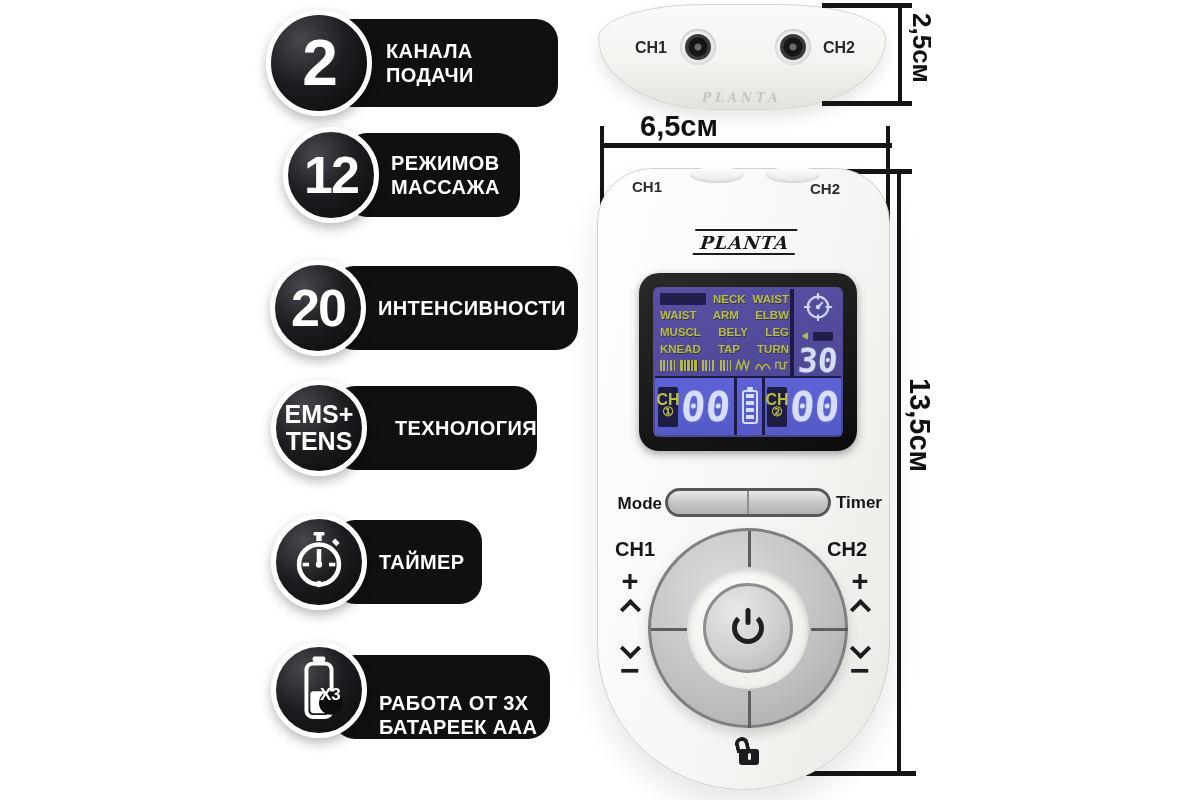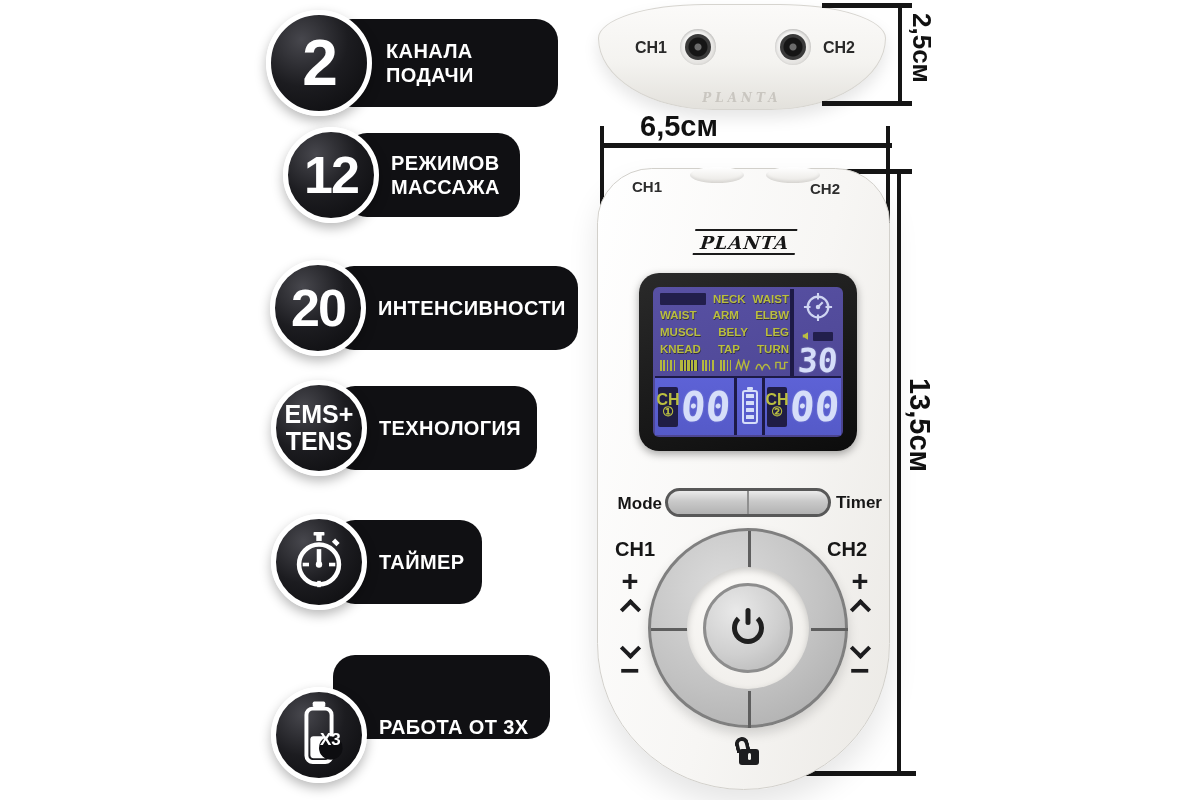--- a/index.html
+++ b/index.html
@@ -22,24 +22,24 @@
   .fnum-l  { font-size:52px; letter-spacing:-2px; }
   .fnum-2l { font-size:25px; line-height:27px; letter-spacing:0; }
 
   .f1 .fcircle { left:266px; top:10px;  width:106px; height:106px; }
   .f1 .fpill   { left:330px; top:19px;  width:228px; height:88px; padding-left:56px; }
   .f2 .fcircle { left:283px; top:127px; width:96px;  height:96px; }
   .f2 .fpill   { left:345px; top:133px; width:175px; height:84px; padding-left:46px; }
   .f3 .fcircle { left:270px; top:260px; width:96px;  height:96px; }
   .f3 .fpill   { left:332px; top:266px; width:246px; height:84px; padding-left:46px; }
   .f4 .fcircle { left:271px; top:380px; width:96px;  height:96px; }
-  .f4 .fpill   { left:333px; top:386px; width:204px; height:84px; padding-left:46px; }
+  .f4 .fpill   { left:333px; top:386px; width:204px; height:84px; padding-left:46px;align-items:flex-end; }
   .f5 .fcircle { left:271px; top:514px; width:96px;  height:96px; }
   .f5 .fpill   { left:333px; top:520px; width:149px; height:84px; padding-left:46px; }
-  .f6 .fcircle { left:271px; top:687px; width:96px;  height:96px; }
+  .f6 .fcircle { left:271px; top:642px; width:96px;  height:96px; }
   .f6 .fpill   { left:333px; top:655px; width:217px; height:84px; padding-left:46px;justify-content:flex-end; }
 
   .x3wrap { position:relative; }
   .x3badge { position:absolute; left:30px; top:30px; color:#fff; font-weight:bold; font-size:17px; }
 
   
   .dimline { position:absolute; background:#151515; }
   .dimtext { position:absolute; color:#111; font-weight:bold; }
   .dimtext.vert { writing-mode:vertical-rl; }
 
@@ -210,20 +210,21 @@
           <line x1="14" y1="37" x2="21" y2="37" stroke="#fff" stroke-width="4"></line>
           <line x1="43" y1="37" x2="50" y2="37" stroke="#fff" stroke-width="4"></line>
         </svg>
       </span>
     </div>
   </div>
 
   <div class="feat f6">
     <div class="fpill">
       <span>РАБОТА ОТ 3X</span>
+      <span>БАТАРЕЕК AAA</span>
     </div>
     <div class="fcircle">
       <span class="x3wrap">
         <svg width="58" height="66" viewBox="0 0 64 84" fill="none">
           <rect x="24" y="2" width="16" height="7" rx="2" fill="#fff"></rect>
           <rect x="16" y="11" width="32" height="68" rx="8" stroke="#fff" stroke-width="5"></rect>
           <rect x="21" y="46" width="22" height="28" rx="4" fill="#fff"></rect>
           <circle cx="47" cy="61" r="15" fill="#0d0d10"></circle>
         </svg>
         <span class="x3badge">X3</span>

